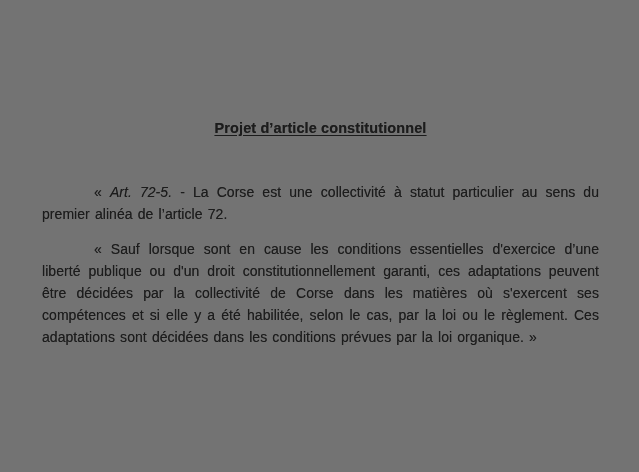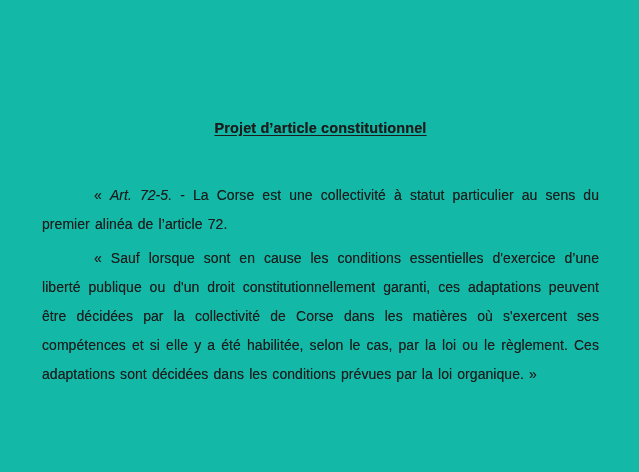--- a/index.html
+++ b/index.html
@@ -4,21 +4,21 @@
 <style>
   html, body {
     margin: 0;
     padding: 0;
     background: #ffffff;
   }
   .page {
     position: relative;
     width: 639px;
     height: 472px;
-    background: #14b8a6;
+    background: #737373;
     overflow: hidden;
     font-family: "Liberation Sans", sans-serif;
     color: #1c1c1c;
     
     text-shadow: 0 0 0.45px rgba(20,20,20,0.55);
   }
   .content {
     position: absolute;
     left: 42px;
     top: 0;
@@ -30,29 +30,29 @@
     line-height: 17px;
     font-weight: 700;
     text-align: center;
     text-decoration: underline;
     text-underline-offset: 2px;
     letter-spacing: 0.1px;
   }
   .para {
     margin: 0;
     font-size: 14px;
-    line-height: 29px;
+    line-height: 22px;
     text-align: justify;
     text-indent: 52px;
     word-spacing: 1.2px;
     letter-spacing: 0.05px;
   }
   .para-1 { margin-top: 44px; }
   .para-2 { margin-top: 9px; }
-  .para-3 { margin-top: 5px; }
+  .para-3 { margin-top: 13px; }
   .para em {
     font-style: italic;
   }
 </style>
 </head>
 <body>
 
 <div class="page">
   <div class="content">
 

